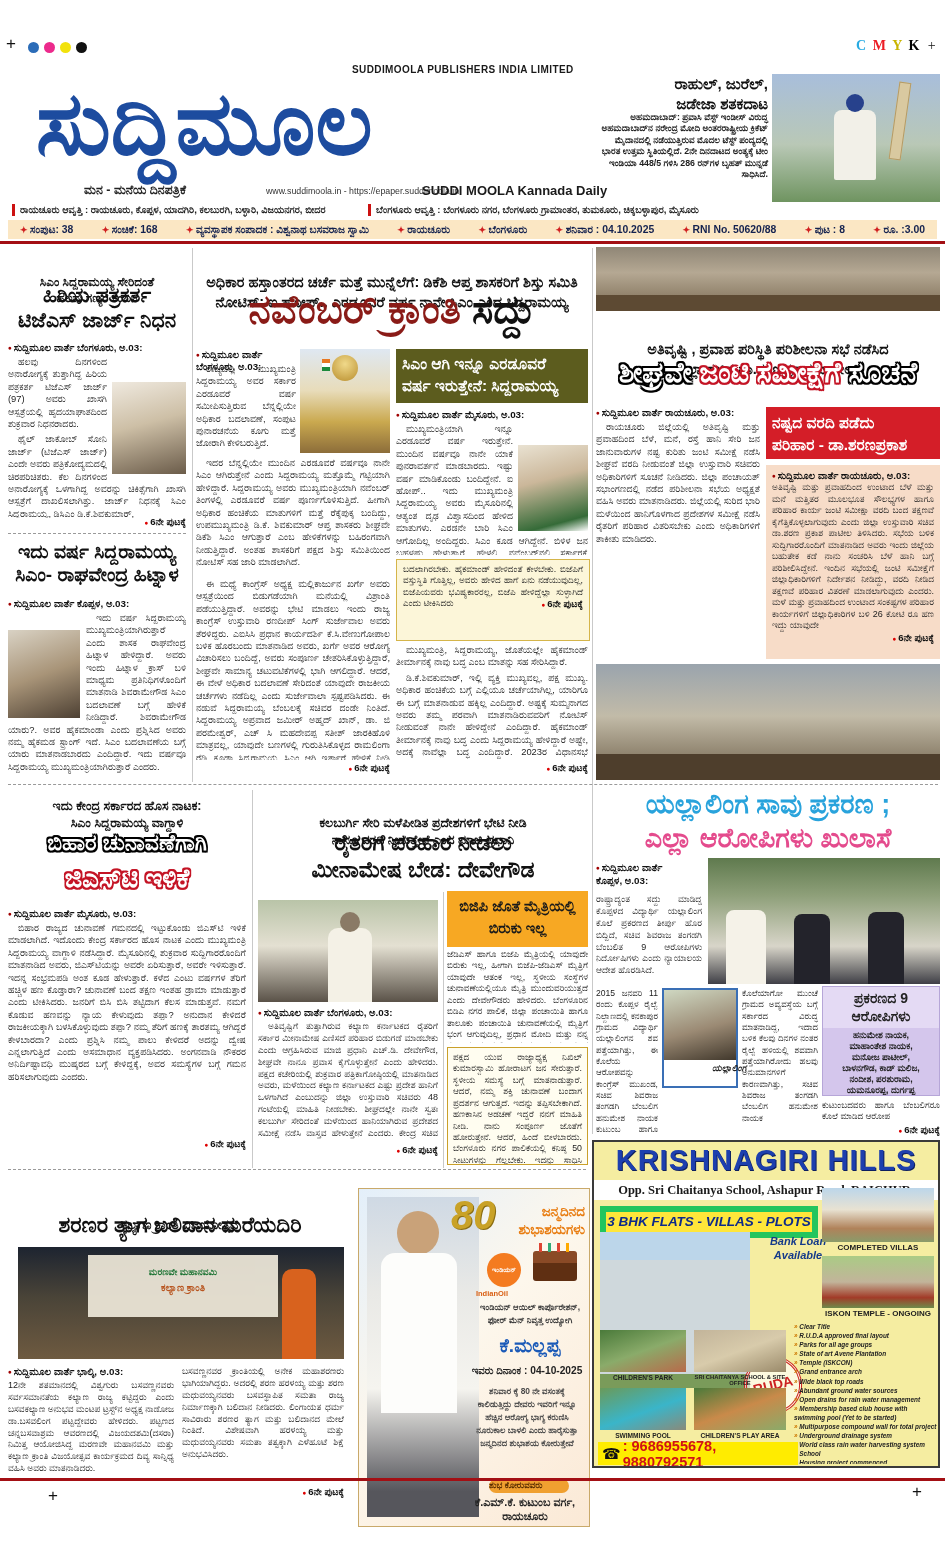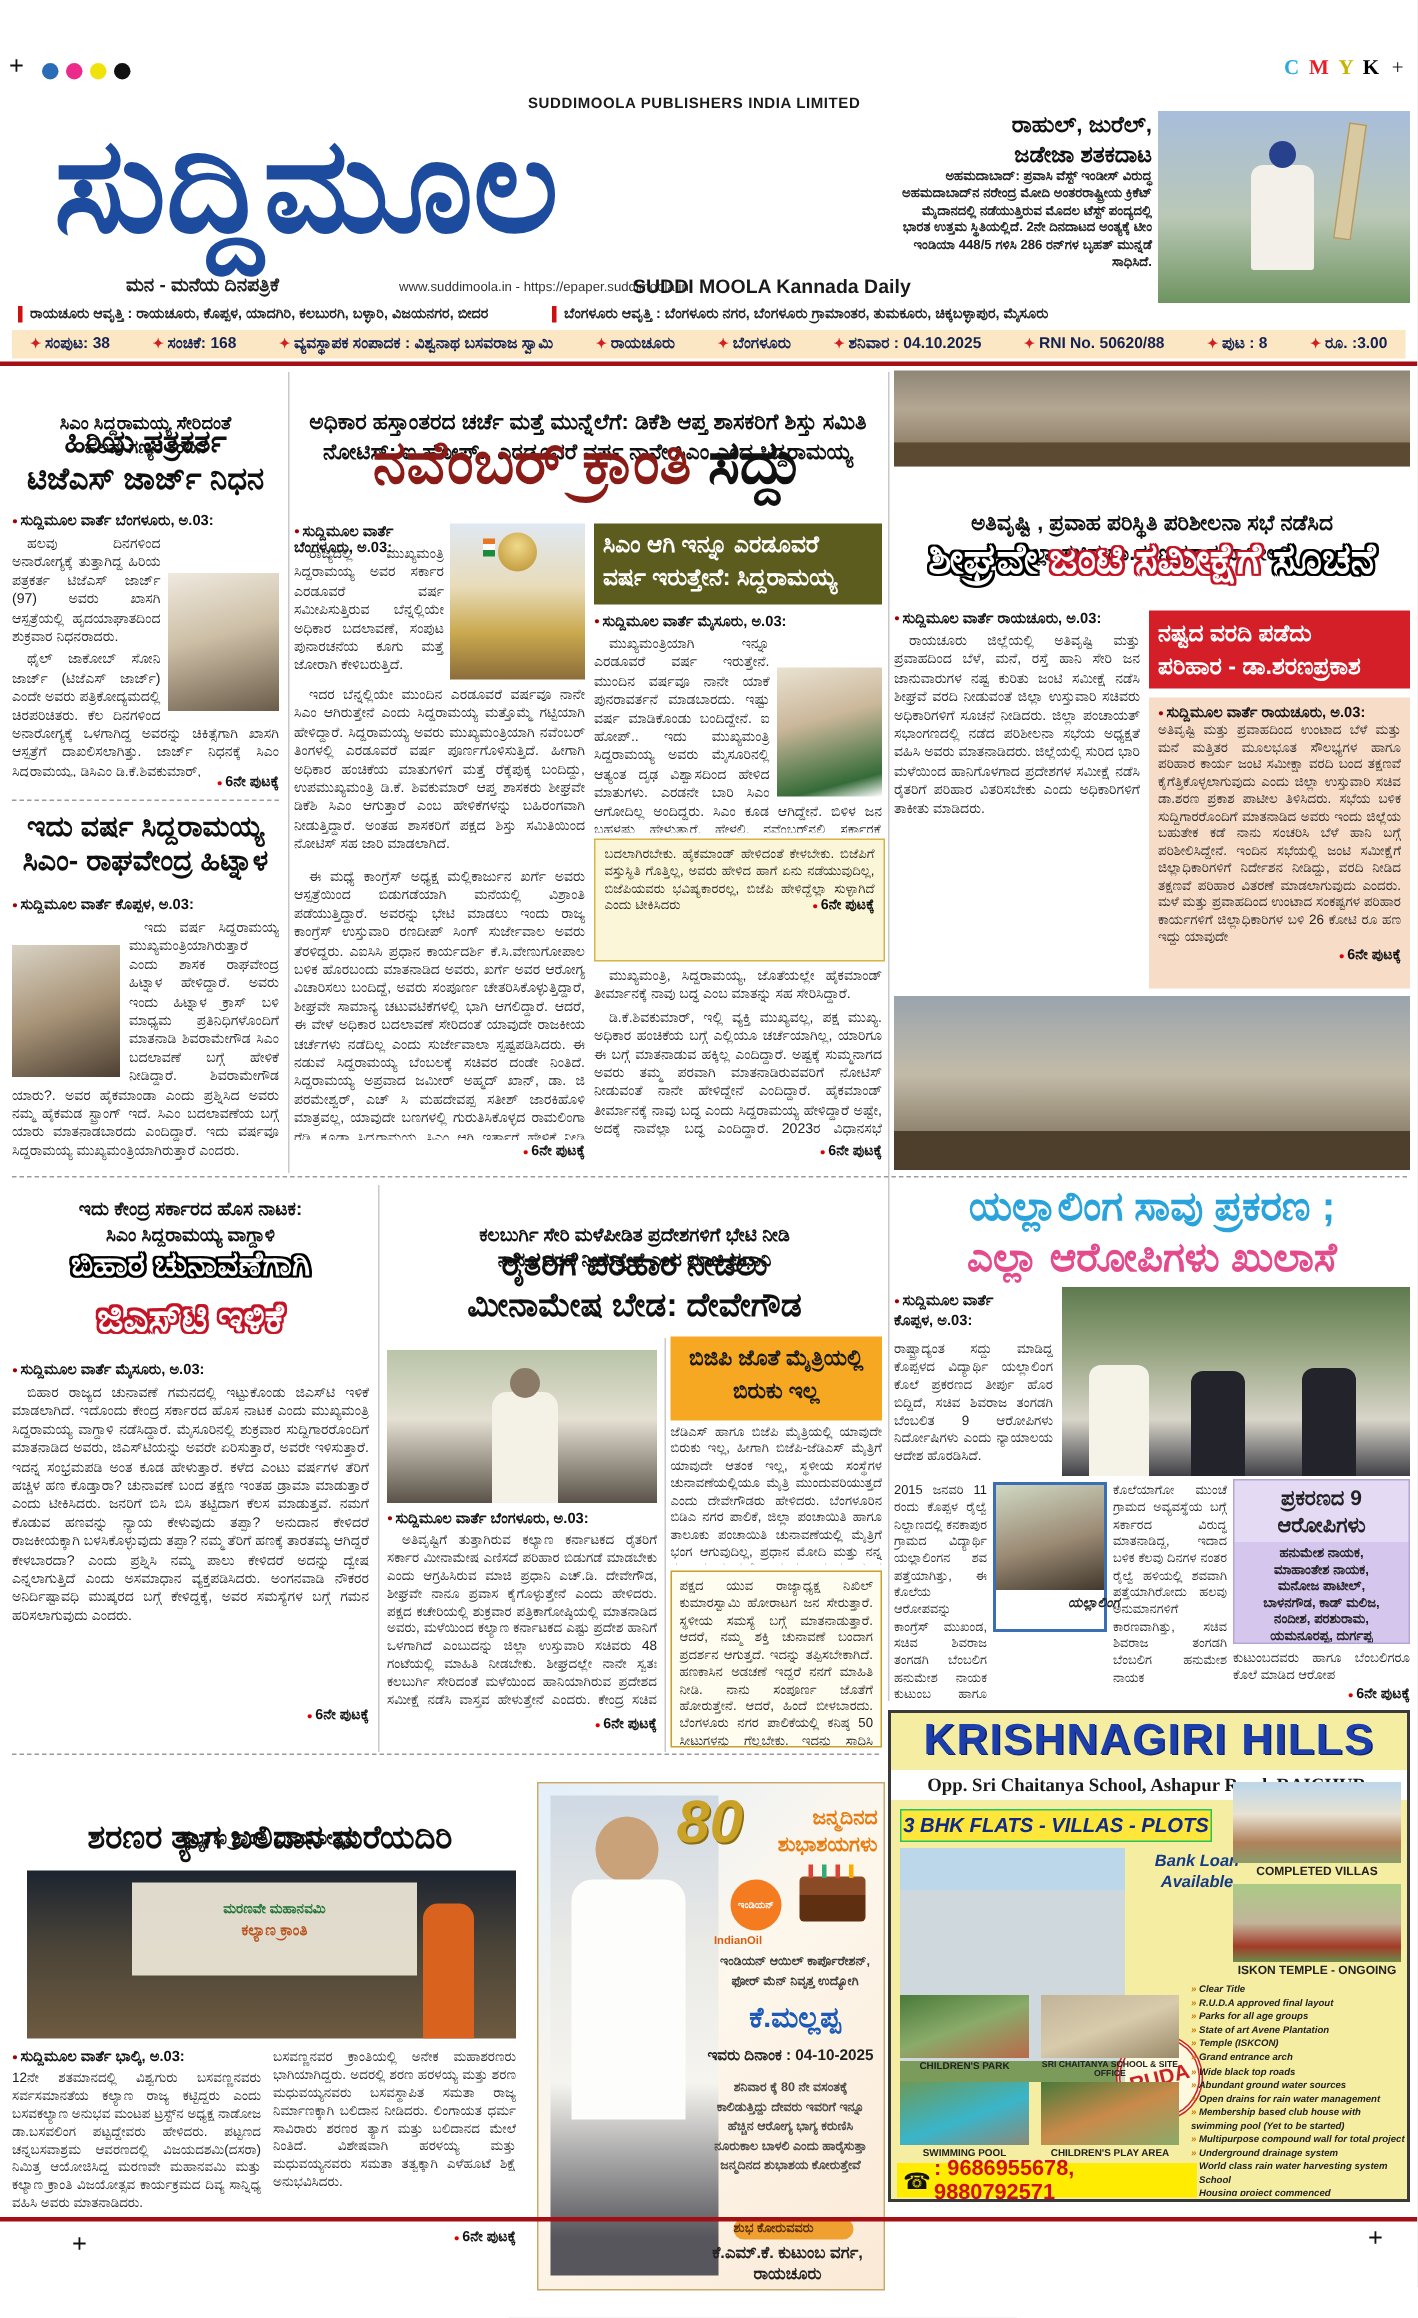--- a/index.html
+++ b/index.html
@@ -259,21 +259,21 @@
     <div style="position:absolute;left:112px;top:176px;width:112px;font-size:10.2px;font-weight:bold;color:#222;text-align:center;">ಇವರು ದಿನಾಂಕ : 04-10-2025</div>
     <div style="position:absolute;left:112px;top:196px;width:112px;height:92px;font-size:8.4px;font-weight:bold;color:#4a4a4a;text-align:center;line-height:1.55;overflow:hidden;">ಶನಿವಾರ ಕ್ಕೆ 80 ನೇ ವಸಂತಕ್ಕೆ ಕಾಲಿಡುತ್ತಿದ್ದು ದೇವರು ಇವರಿಗೆ ಇನ್ನೂ ಹೆಚ್ಚಿನ ಆರೋಗ್ಯ ಭಾಗ್ಯ ಕರುಣಿಸಿ ನೂರುಕಾಲ ಬಾಳಲಿ ಎಂದು ಹಾರೈಸುತ್ತಾ ಜನ್ಮದಿನದ ಶುಭಾಶಯ ಕೋರುತ್ತೇವೆ</div>
     <div class="pillbox" style="position:absolute;left:130px;top:290px;width:80px;font-size:8.6px;line-height:1.6;">ಶುಭ ಕೋರುವವರು</div>
     <div class="pre" style="position:absolute;left:106px;top:306px;width:120px;font-size:11px;font-weight:bold;color:#222;text-align:center;line-height:1.3;">ಕೆ.ಎಮ್.ಕೆ. ಕುಟುಂಬ ವರ್ಗ,
 ರಾಯಚೂರು</div>
   </div>
 
   <div class="abs" style="left:592px;top:1140px;width:348px;height:328px;border:2px solid #3a3a3a;background:#f5eda1;box-sizing:border-box;overflow:hidden;">
     <div style="position:absolute;left:0;top:2px;width:100%;font-size:29px;font-weight:bold;color:#1d3fae;text-align:center;letter-spacing:1px;text-shadow:1px 1px 0 #0d1f60;">KRISHNAGIRI HILLS</div>
     <div style="position:absolute;left:0;top:38px;width:100%;height:20px;background:#fff;font-size:12.5px;font-weight:bold;color:#1a1a1a;text-align:center;line-height:20px;font-family:'Liberation Serif',serif;">Opp. Sri Chaitanya School, Ashapur Road, RAICHUR.</div>
-    <div style="position:absolute;left:6px;top:64px;width:206px;height:20px;background:#ffe63a;border:1px solid #22c55e;font-size:13.5px;font-style:italic;font-weight:bold;color:#0d2a8a;text-align:center;line-height:20px;">3 BHK FLATS - VILLAS - PLOTS</div>
+    <div style="position:absolute;left:6px;top:64px;width:206px;height:20px;background:#ffe63a;border:6px solid #22c55e;font-size:13.5px;font-style:italic;font-weight:bold;color:#0d2a8a;text-align:center;line-height:20px;">3 BHK FLATS - VILLAS - PLOTS</div>
     <div class="pre" style="position:absolute;left:164px;top:92px;width:80px;font-size:11px;font-weight:bold;font-style:italic;color:#143a8a;text-align:center;line-height:1.3;">Bank Loan
 Available</div>
     <div class="ph" style="position:absolute;left:6px;top:90px;width:150px;height:156px;background:linear-gradient(180deg,#bcd6ea 0%,#bcd6ea 18%,#cfd8dc 18%),repeating-linear-gradient(180deg,#eceff1 0 14px,#90a4ae 14px 17px);">
       <div style="position:absolute;left:0;bottom:0;width:100%;height:14px;background:#7a9b5a;"></div>
     </div>
     <div style="position:absolute;left:150px;top:214px;width:52px;height:52px;border:3px double #cc2222;border-radius:50%;display:flex;align-items:center;justify-content:center;transform:rotate(-14deg);background:rgba(255,255,255,.65);">
       <span style="color:#cc2222;font-weight:bold;font-size:14px;">RUDA</span>
     </div>
     <div class="ph" style="position:absolute;left:228px;top:46px;width:112px;height:54px;background:linear-gradient(180deg,#bcd6ea 0%,#e8e2d2 40%,#b0825a 75%,#8a9b6a 100%);"></div>
     <div class="thumb-cap" style="position:absolute;left:228px;top:102px;width:112px;font-size:8px;">COMPLETED VILLAS</div>

